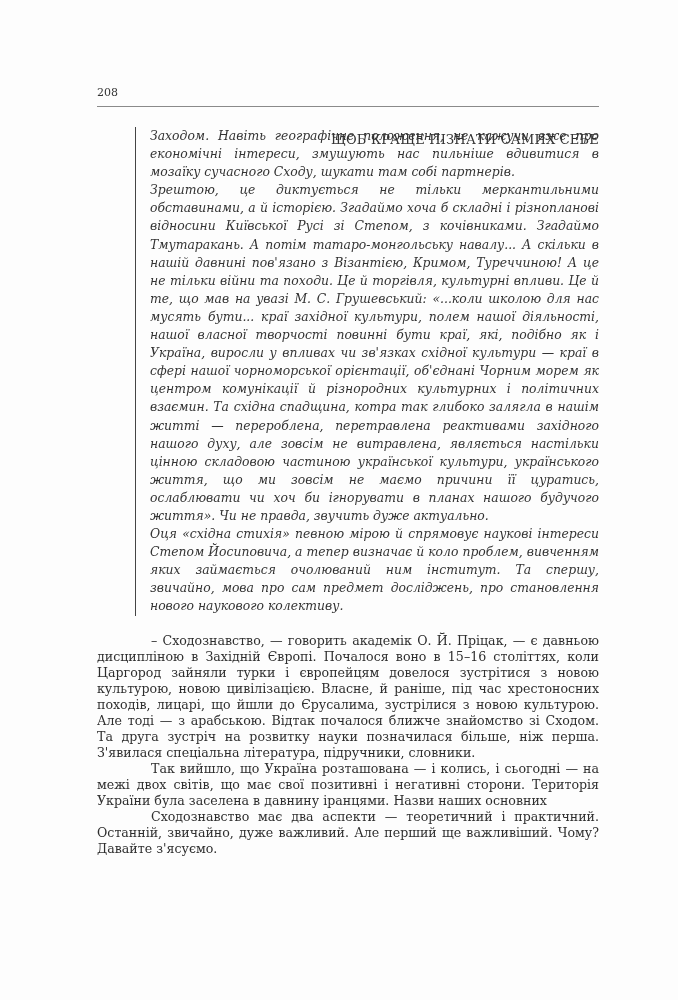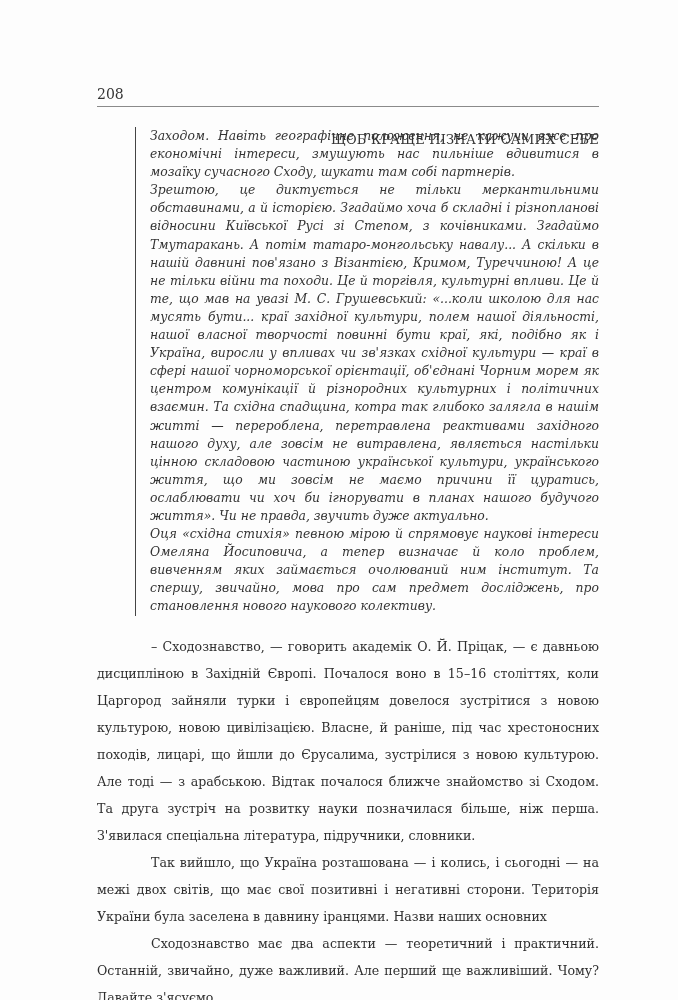--- a/index.html
+++ b/index.html
@@ -1,38 +1,38 @@
 <!DOCTYPE html>
 <html><head>
 <meta charset="utf-8">
 <style>
   html, body { margin: 0; padding: 0; background: #ffffff; }
   body { width: 678px; height: 1000px; position: relative; overflow: hidden; color: #2b2b2b; }
   .page { position: absolute; left: 0; top: 0; width: 678px; height: 1000px; background: #fdfdfd; }
   .header { position: absolute; left: 97px; top: 84px; width: 502px; height: 22px; border-bottom: 1px solid #8a8a8a; font-family: "DejaVu Serif", serif; }
-  .page-num { position: absolute; left: 0; top: 2px; font-size: 14px; color: #333; }
+  .page-num { position: absolute; left: 0; top: 2px; font-size: 11px; color: #333; }
   .running-title { position: absolute; right: 0; top: 5px; font-size: 13px; letter-spacing: 0.2px; color: #333; margin-top: 43px; }
   .quote { position: absolute; left: 135px; top: 127px; width: 464px; border-left: 1.5px solid #444; padding-left: 14px; box-sizing: border-box; }
   .quote p { margin: 0; font-family: "DejaVu Serif", serif; font-style: italic; font-size: 12.4px; line-height: 18.1px; text-align: justify; color: #333; hyphens: manual; }
   .body { position: absolute; left: 97px; top: 633px; width: 502px; }
-  .body p { margin: 0; font-family: "DejaVu Serif", serif; font-size: 12.6px; line-height: 27px; text-align: justify; color: #2e2e2e; text-indent: 54px; }
+  .body p { margin: 0; font-family: "DejaVu Serif", serif; font-size: 12.6px; line-height: 16px; text-align: justify; color: #2e2e2e; text-indent: 54px; }
 </style>
 </head>
 <body>
 
 <div class="page">
   <div class="header">
     <span class="page-num">208</span>
     <span class="running-title">ЩОБ КРАЩЕ ПІЗНАТИ САМИХ СЕБЕ</span>
   </div>
 
   <div class="quote">
     <p>Заходом. Навіть географічне положення, не кажучи вже про економічні інтереси, змушують нас пильніше вдивитися в мозаїку сучасного Сходу, шукати там собі партнерів.</p>
     <p>Зрештою, це диктується не тільки меркантильними обставинами, а й історією. Згадаймо хоча б складні і різнопланові відносини Київської Русі зі Степом, з кочівниками. Згадаймо Тмутаракань. А потім татаро-монгольську навалу... А скільки в нашій давнині пов'язано з Візантією, Кримом, Туреччиною! А це не тільки війни та походи. Це й торгівля, культурні впливи. Це й те, що мав на увазі М. С. Грушевський: «...коли школою для нас мусять бути... краї західної культури, полем нашої діяльності, нашої власної творчості повинні бути краї, які, подібно як і Україна, виросли у впливах чи зв'язках східної культури — краї в сфері нашої чорноморської орієнтації, об'єднані Чорним морем як центром комунікації й різнородних культурних і політичних взаємин. Та східна спадщина, котра так глибоко залягла в нашім житті — перероблена, перетравлена реактивами західного нашого духу, але зовсім не витравлена, являється настільки цінною складовою частиною української культури, українського життя, що ми зовсім не маємо причини її цуратись, ослаблювати чи хоч би ігнорувати в планах нашого будучого життя». Чи не правда, звучить дуже актуально.</p>
-    <p>Оця «східна стихія» певною мірою й спрямовує наукові інтереси Омеляна Йосиповича, а тепер визначає й коло проблем, вивченням яких займається очолюваний ним інститут. Та спершу, звичайно, мова про сам предмет досліджень, про становлення нового наукового колективу.</p>
+    <p>Оця «східна стихія» певною мірою й спрямовує наукові інтереси Степом Йосиповича, а тепер визначає й коло проблем, вивченням яких займається очолюваний ним інститут. Та спершу, звичайно, мова про сам предмет досліджень, про становлення нового наукового колективу.</p>
   </div>
 
   <div class="body">
     <p>– Сходознавство, — говорить академік О. Й. Пріцак, — є давньою дисципліною в Західній Європі. Почалося воно в 15–16 століттях, коли Царгород зайняли турки і європейцям довелося зустрітися з новою культурою, новою цивілізацією. Власне, й раніше, під час хрестоносних походів, лицарі, що йшли до Єрусалима, зустрілися з новою культурою. Але тоді — з арабською. Відтак почалося ближче знайомство зі Сходом. Та друга зустріч на розвитку науки позначилася більше, ніж перша. З'явилася спеціальна література, підручники, словники.</p>
     <p>Так вийшло, що Україна розташована — і колись, і сьогодні — на межі двох світів, що має свої позитивні і негативні сторони. Територія України була заселена в давнину іранцями. Назви наших основних</p>
     <p>Сходознавство має два аспекти — теоретичний і практичний. Останній, звичайно, дуже важливий. Але перший ще важливіший. Чому? Давайте з'ясуємо.</p>
   </div>
 </div>
 
 </body></html>

